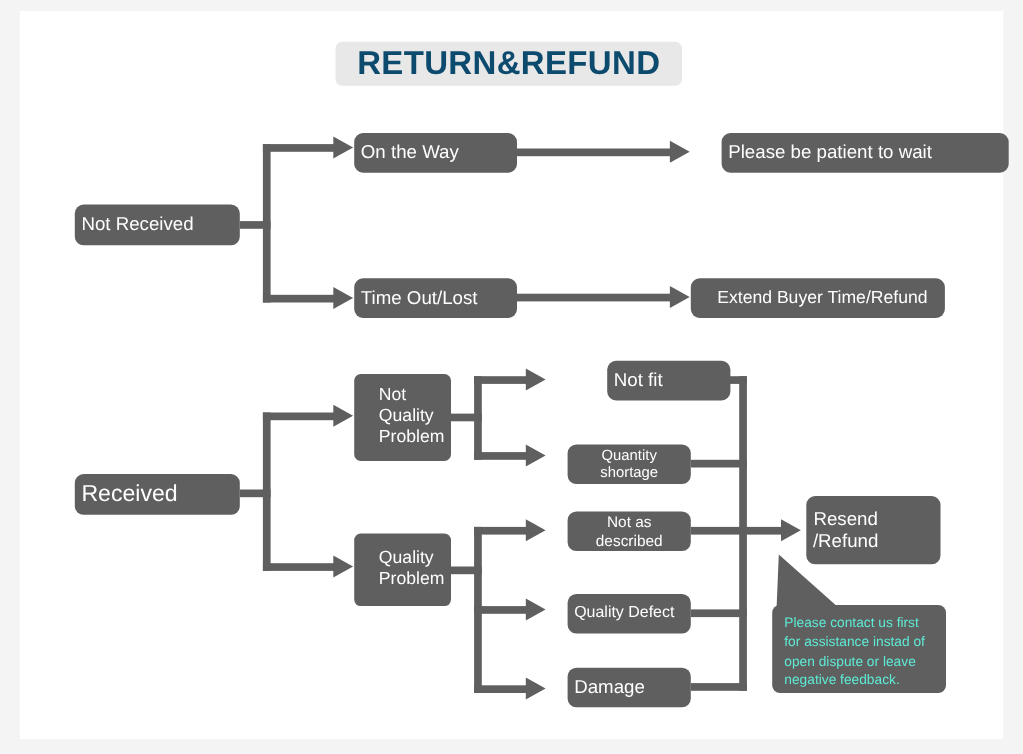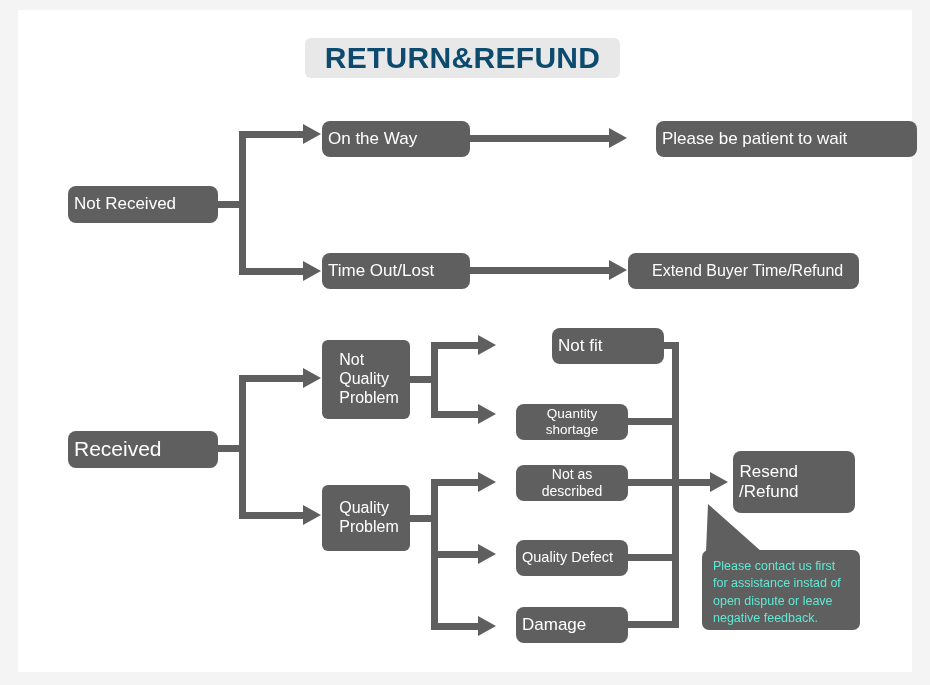--- a/index.html
+++ b/index.html
@@ -48,21 +48,21 @@
     border-radius: 8px;
     display: flex;
     align-items: center;
     justify-content: flex-start;
     text-align: center;
     line-height: 1.18;
     padding: 0 6px;
     white-space: pre-line;
   }
   .node.sq { border-radius: 6px; }
-  .node.left { justify-content: center; text-align: left; padding-left: 12px; }
+  .node.left { justify-content: flex-end; text-align: left; padding-left: 12px; }
 
   
   .hline, .vline {
     position: absolute;
     background: #5f5f5f;
   }
   .hline { height: 7px; }
   .vline { width: 7px; }
 
   .arrow {

